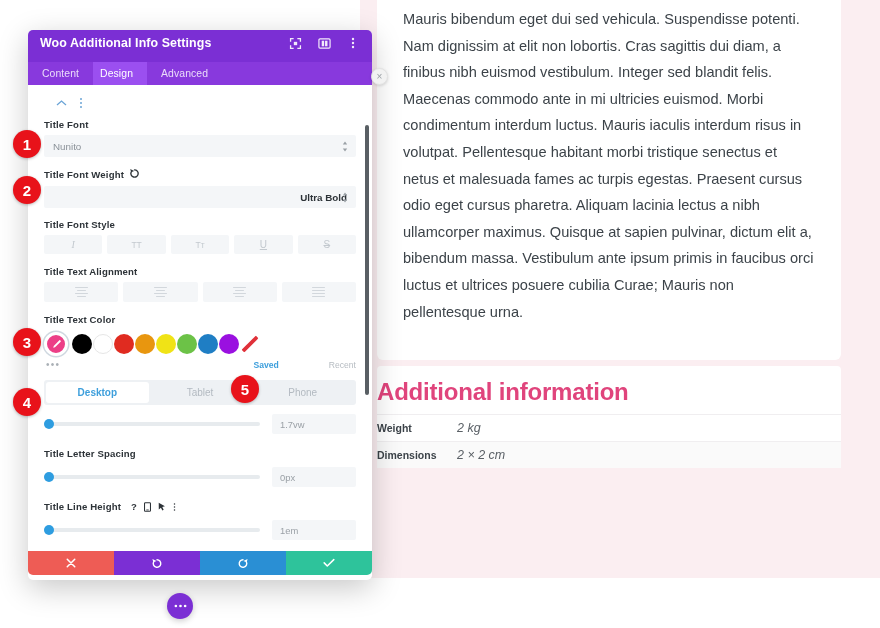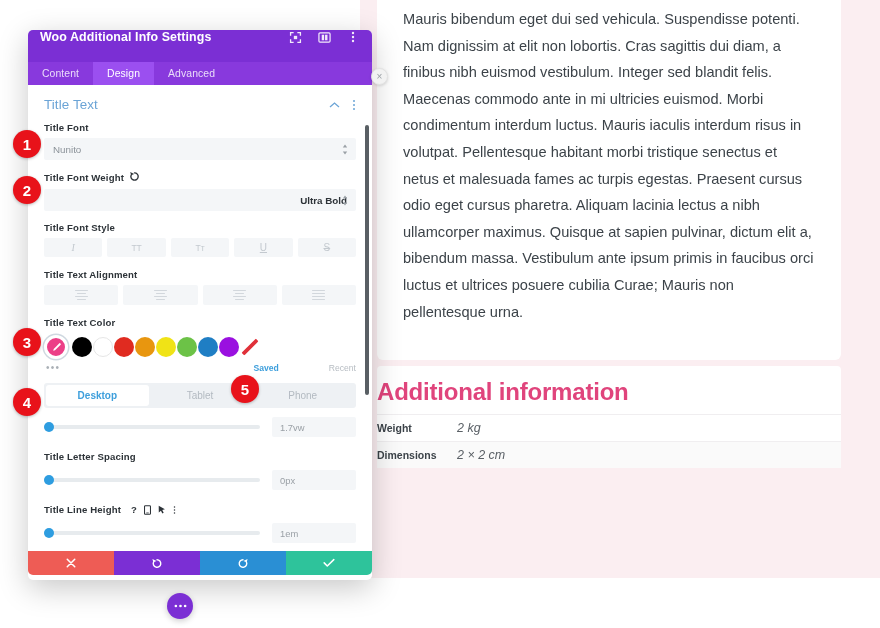--- a/index.html
+++ b/index.html
@@ -56,40 +56,40 @@
   .modal {
     position:absolute; left:28px; top:30px; width:344px; height:550px;
     background:#ffffff;
     border-radius:5px;
     box-shadow: 0 8px 30px rgba(0,0,0,.22);
     overflow:visible;
   }
   .modal-header {
     height:32px; background:#7b2fd4;
     border-radius:5px 5px 0 0;
-    display:flex; align-items:flex-start; padding:0 12px;
+    display:flex; align-items:flex-end; padding:12px 12px;
     position:relative;
   }
   .modal-title {
     color:#ffffff; font-size:12.4px; font-weight:bold;
     letter-spacing:.1px; flex:1;
   }
   .hdr-icons { display:flex; align-items:center; gap:15px; }
   .hdr-icon { width:14px; height:14px; opacity:.9; display:flex; align-items:center; justify-content:center; cursor:pointer; }
   .hdr-icon svg { display:block; }
 
   .modal-tabs {
     height:23px; background:#8839dd; display:flex; align-items:stretch;
     font-size:10.4px;
   }
   .tab {
     display:flex; align-items:center; padding:0 14px;
     color:#eadcfa; cursor:pointer; letter-spacing:.1px;
   }
-  .tab.active { background:#9b4ff0; color:#ffffff; }
+  .tab.active { background:#9b4ff0; color:#ffffff;padding-left:7px; }
 
   .close-chip {
     position:absolute; right:-16px; top:38px;
     width:17px; height:17px; border-radius:50%;
     background:#f2f2f2; border:1px solid #e2e2e2;
     display:flex; align-items:center; justify-content:center;
     color:#9aa0a6; font-size:10px; line-height:1;
     box-shadow:0 1px 3px rgba(0,0,0,.15);
   }
 
@@ -287,21 +287,20 @@
       <div class="tab">Content</div>
       <div class="tab active">Design</div>
       <div class="tab">Advanced</div>
     </div>
 
     <div class="modal-body">
 
       <div class="scrollbar"></div>
 
       <div class="section-head">
-        <div class="section-title">Title Text</div>
         <div class="section-ctrl">
           <svg width="11" height="8" viewBox="0 0 11 8">
               <path d="M1 6l4.5-4 4.5 4" fill="none" stroke="#6ba4d6" stroke-width="1.3"></path>
             </svg>
         </div>
         <div class="section-ctrl">
           <svg width="4" height="12" viewBox="0 0 4 12">
             <circle cx="2" cy="2" r="1" fill="#6ba4d6"></circle>
               <circle cx="2" cy="6" r="1" fill="#6ba4d6"></circle>
               <circle cx="2" cy="10" r="1" fill="#6ba4d6"></circle>

